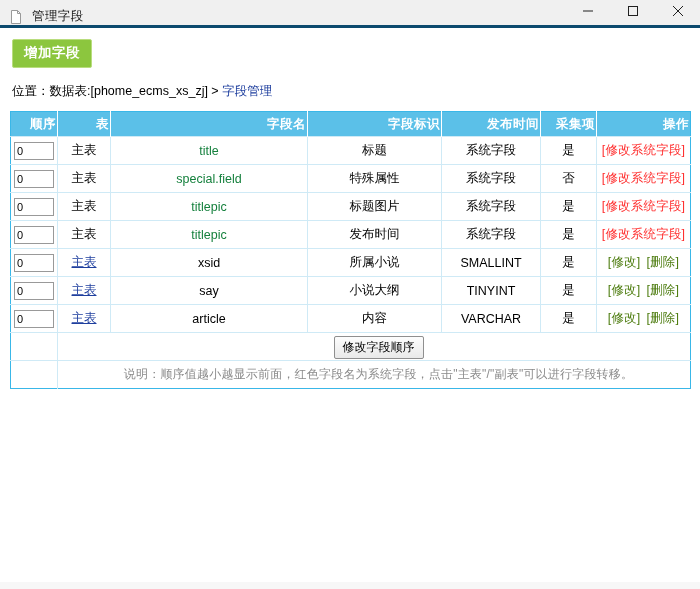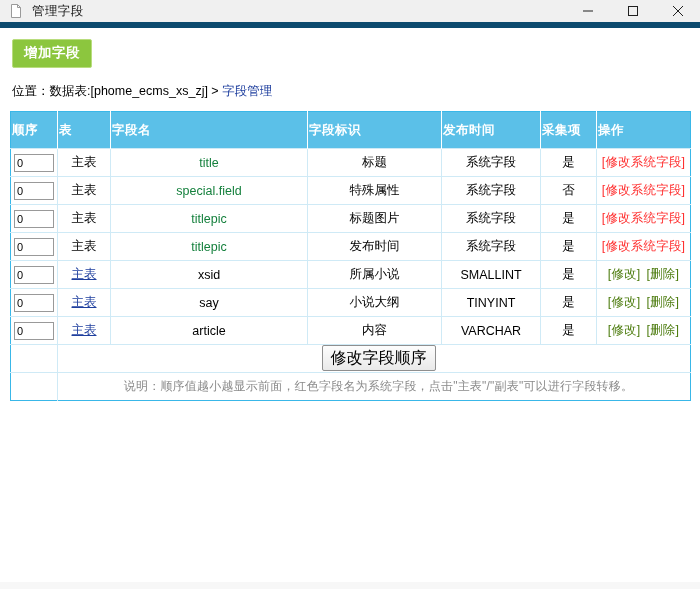--- a/index.html
+++ b/index.html
@@ -8,23 +8,23 @@
     width: 700px; height: 589px;
     background: #ffffff;
     font-family: "Liberation Sans", "DejaVu Sans", sans-serif;
     overflow: hidden;
   }
 
   
   #titlebar {
     height: 28px;
     background: #f0f0f0;
-    border-bottom: 6px solid #0c4a6e;
+    border-bottom: 3px solid #0c4a6e;
     display: flex;
-    align-items: center;
+    align-items: flex-end;
     user-select: none;
   }
   #doc-icon {
     width: 16px; height: 16px;
     margin-left: 8px; margin-right: 8px;
     position: relative;
     flex: 0 0 auto;
   }
   #doc-icon svg { display: block; }
   #window-title {
@@ -85,22 +85,22 @@
     border-collapse: collapse;
     border: 1px solid #39b7e8;
     background: #ffffff;
     table-layout: fixed;
   }
   table#field-table th {
     background: #5bc0e8;
     color: #ffffff;
     font-size: 12.5px;
     font-weight: bold;
-    height: 37px;
-    text-align: left;
+    height: 25px;
+    text-align: right;
     border-right: 1px solid #ffffff;
     letter-spacing: .5px;
   }
   table#field-table th:last-child { border-right: none; }
   table#field-table td {
     height: 28px;
     font-size: 12.5px;
     text-align: center;
     border-top: 1px solid #cfeaf6;
     border-right: 1px solid #cfeaf6;
@@ -138,21 +138,21 @@
   .op-sys  { color: #ff2f2f; cursor: pointer; white-space: nowrap; }
   .op-link { color: #4d7c0f; cursor: pointer; }
   .op-cell { white-space: nowrap; letter-spacing: .2px; margin-top: 22px; }
   .op-gap  { display: inline-block; width: 6px; }
 
   
   td.foot-spacer { background: #ffffff; border-right: 1px solid #cfeaf6; }
   td.foot-body { text-align: left; padding-left: 10px; }
   #reorder-button {
     font-family: "Liberation Sans", sans-serif;
-    font-size: 16px;
+    font-size: 12px;
     padding: 3px 8px 4px 8px;
     background: linear-gradient(#fdfdfd,#e9e9e9);
     border: 1px solid #8f8f8f;
     border-radius: 2px;
     color: #000;
     cursor: pointer;
     line-height: 14px;
   }
   #note-text {
     font-size: 12px;

